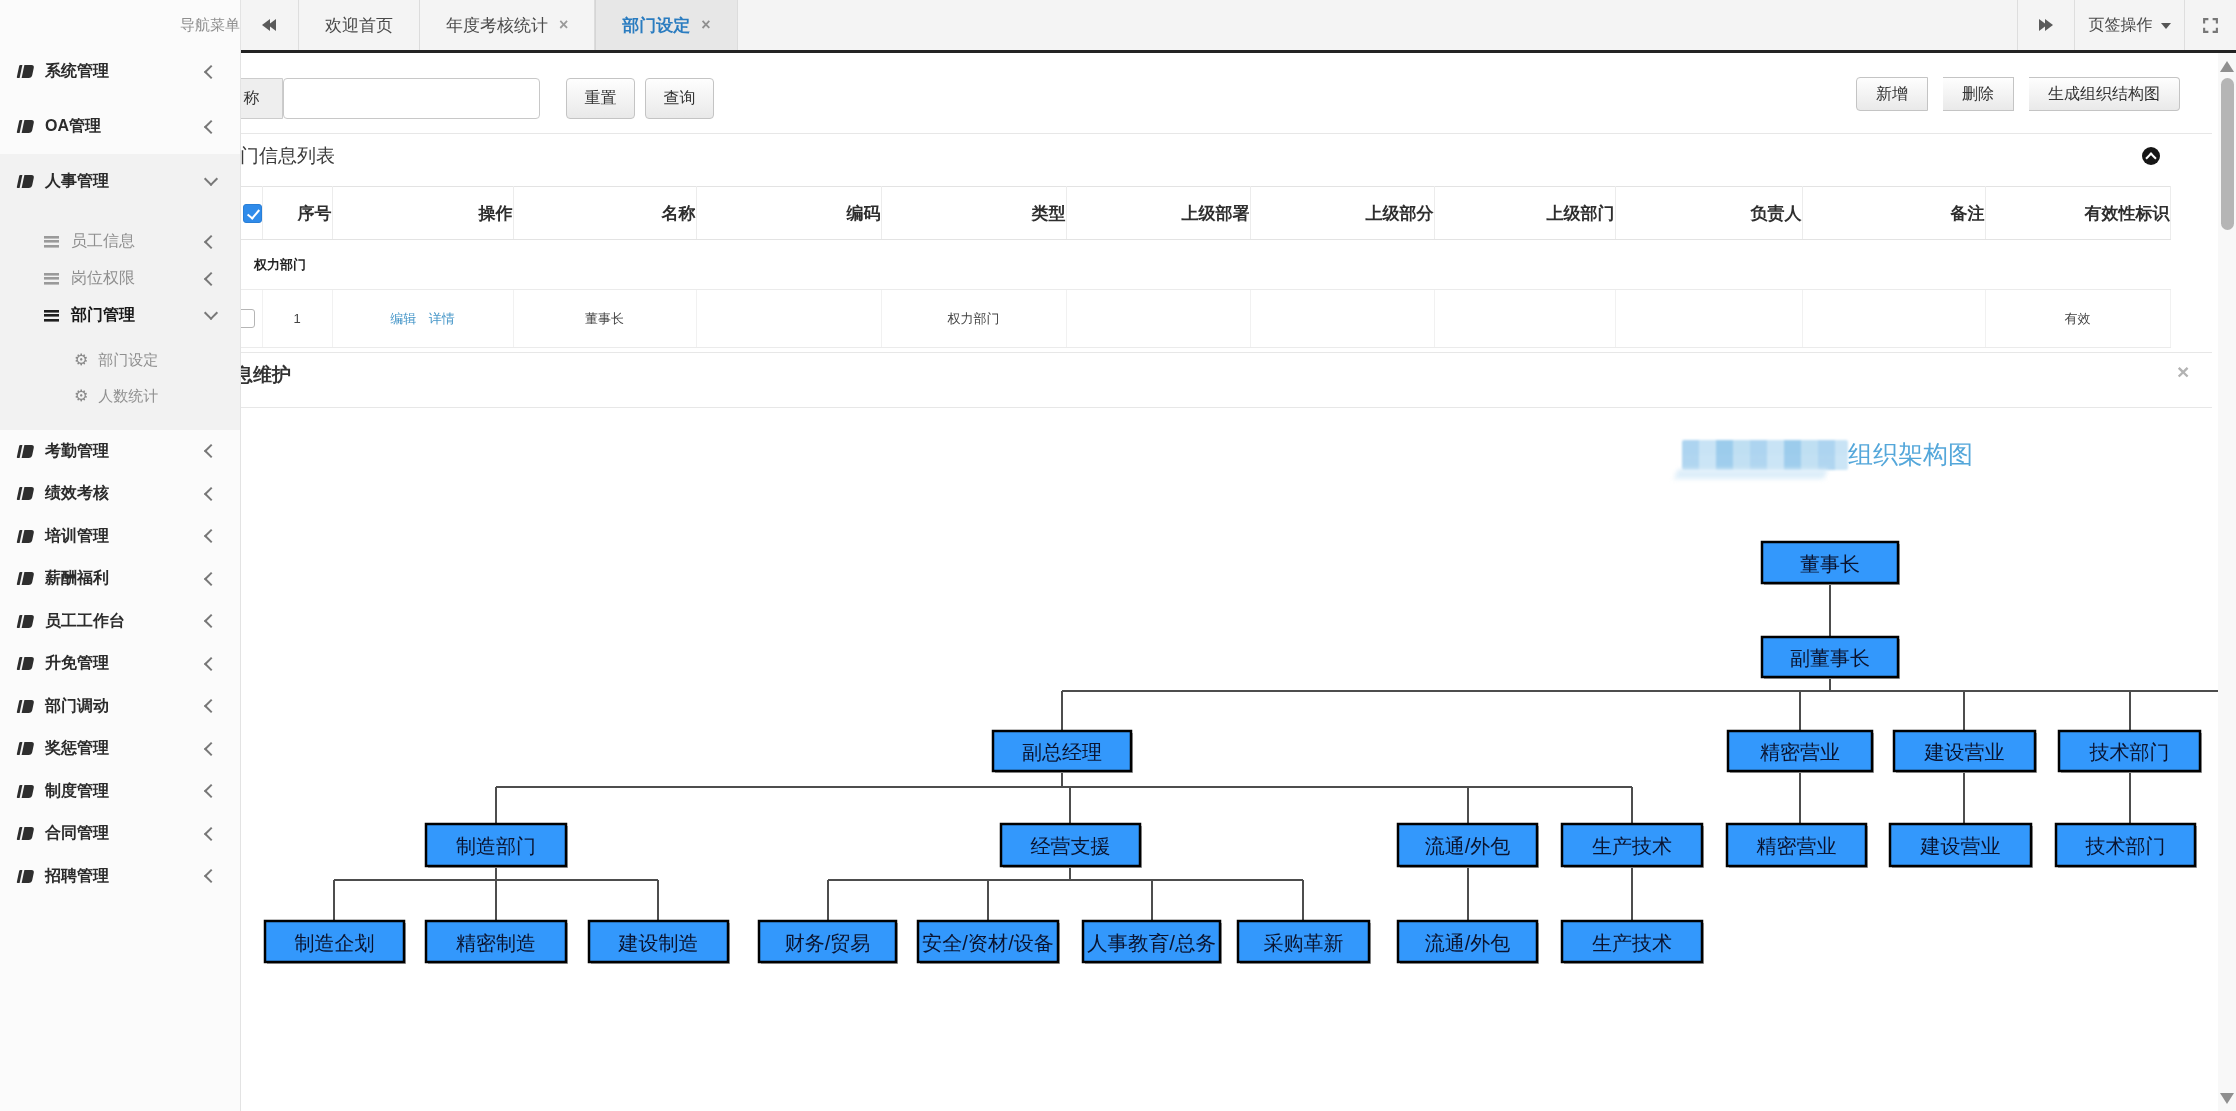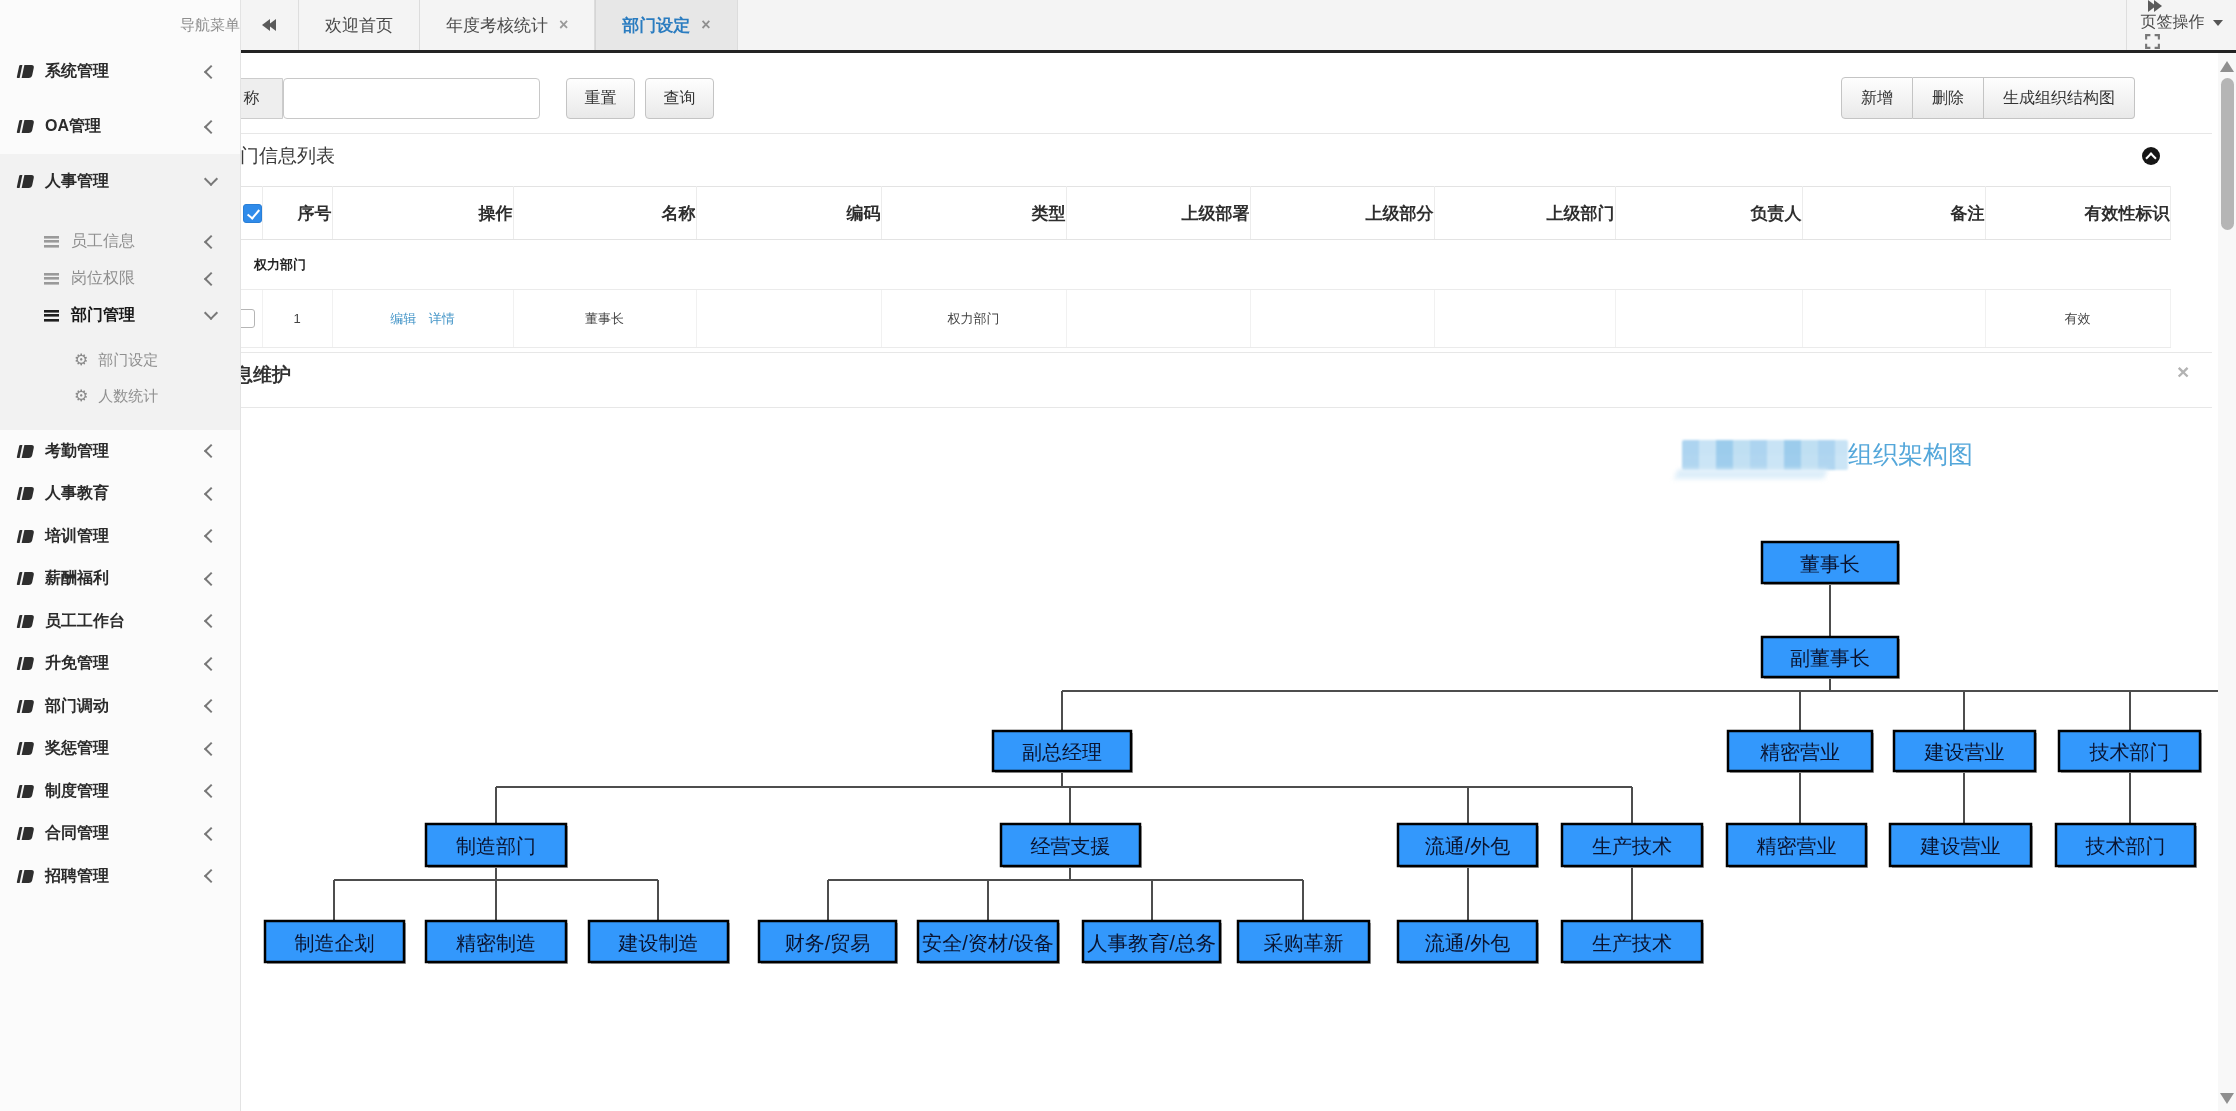--- a/index.html
+++ b/index.html
@@ -42,21 +42,21 @@
   .tri-l{width:0;height:0;border-top:6px solid transparent;border-bottom:6px solid transparent;border-right:8px solid #5a5a5a;}
   .tri-l+.tri-l{margin-left:-2px;}
   .tri-r{width:0;height:0;border-top:6px solid transparent;border-bottom:6px solid transparent;border-left:8px solid #5a5a5a;}
   .tri-r+.tri-r{margin-left:-2px;}
   .tab{display:flex;align-items:center;padding:0 26px;font-size:17px;color:#4a4a4a;
     border-right:1px solid #dcdcdc;cursor:pointer;white-space:nowrap;}
   .tab .close{margin-left:11px;color:#9a9a9a;font-weight:bold;font-size:16px;cursor:pointer;}
   .tab.active{background:#e7e7e7;color:#2a7cc0;font-weight:bold;border-left:1px solid #d5d5d5;}
   .tab.active .close{color:#8f8f8f;}
   .tab-spacer{flex:1;}
-  .tab-right{display:flex;align-items:stretch;flex-direction:column;}
+  .tab-right{display:flex;align-items:stretch;}
   .tr-btn{display:flex;align-items:center;justify-content:center;border-left:1px solid #dedede;cursor:pointer;}
   .tr-scroll{width:56px;}
   .tr-menu{width:109px;font-size:16px;color:#4a4a4a;}
   .caret{display:inline-block;width:0;height:0;border:5px solid transparent;border-top:6px solid #555;
     margin-left:8px;position:relative;top:3px;}
   .tr-expand{width:51px;}
   
   .content-el{position:absolute;z-index:1;}
   .divider{position:absolute;height:1px;background:#e7e7e7;z-index:1;}
   
@@ -64,21 +64,21 @@
     border-radius:4px 0 0 4px;display:flex;align-items:center;justify-content:center;
     font-size:16px;color:#333;box-sizing:border-box;}
   .search-input{left:283px;top:78px;width:257px;height:41px;border:1px solid #c8c8c8;border-radius:4px;
     box-sizing:border-box;padding:0 10px;font-size:16px;font-family:inherit;color:#333;background:#fff;outline:none;}
   .btn{background:linear-gradient(#fefefe,#e9e9e9);border:1px solid #c4c4c4;border-radius:4px;
     font-size:16px;color:#333;display:flex;align-items:center;justify-content:center;cursor:pointer;
     box-sizing:border-box;font-family:inherit;}
   .btn-reset{left:566px;top:78px;width:69px;height:41px;}
   .btn-query{left:645px;top:78px;width:69px;height:41px;}
   .btn-group{left:1841px;top:77px;height:42px;display:flex;}
-  .btn-group .btn{position:static;border-radius:0;border-left:none;height:42px;padding:0 19px;}
+  .btn-group .btn{position:static;border-radius:0;border-left:none;height:34px;padding:0 19px;margin-left:15px;}
   .btn-group .btn:first-child{border-radius:4px 0 0 4px;border-left:1px solid #c4c4c4;}
   .btn-group .btn:last-child{border-radius:0 4px 4px 0;}
   
   .panel-title{left:221px;top:143px;font-size:19px;color:#3a3a3a;}
   .collapse-circle{left:2142px;top:147px;width:18px;height:18px;background:#161616;border-radius:50%;cursor:pointer;}
   .collapse-circle::after{content:'';position:absolute;left:5px;top:7px;width:6px;height:6px;
     border-left:2px solid #fff;border-top:2px solid #fff;transform:rotate(45deg);}
   
   .dept-table{left:228px;top:186px;width:1942px;border-collapse:collapse;table-layout:fixed;background:#fff;}
   .dept-table th{height:52px;font-size:17px;color:#2e2e2e;font-weight:bold;text-align:right;
@@ -399,21 +399,21 @@
     </div>
   </div>
 
   <div class="sb-item top small">
     <span class="icon-book"></span>
     <span class="label">考勤管理</span>
     <span class="chev l"></span>
   </div>
   <div class="sb-item top small">
     <span class="icon-book"></span>
-    <span class="label">人事教育</span>
+    <span class="label">绩效考核</span>
     <span class="chev l"></span>
   </div>
   <div class="sb-item top small">
     <span class="icon-book"></span>
     <span class="label">培训管理</span>
     <span class="chev l"></span>
   </div>
   <div class="sb-item top small">
     <span class="icon-book"></span>
     <span class="label">薪酬福利</span>

